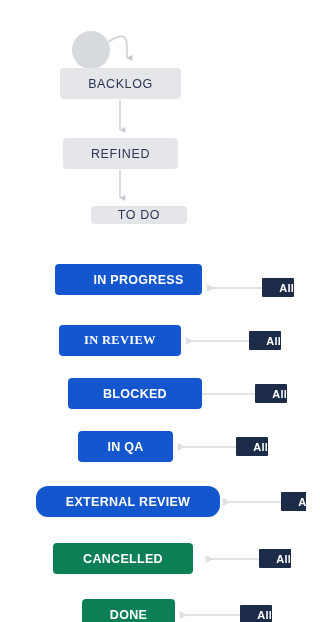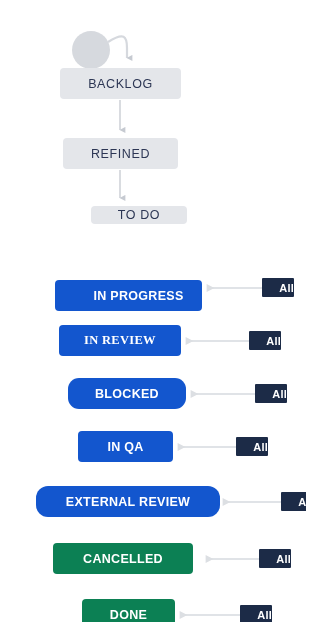--- a/index.html
+++ b/index.html
@@ -121,27 +121,27 @@
   <div id="node-layer">
       <div class="node node-grey" style="left: 60px; top: 68px; width: 121px; height: 31px;">
         <span>BACKLOG</span>
       </div>
       <div class="node node-grey" style="left: 63px; top: 138px; width: 115px; height: 31px;">
         <span>REFINED</span>
       </div>
       <div class="node node-grey" style="left: 72px; top: 206px; width: 96px; height: 18px; margin-left: 19px;">
         <span>TO DO</span>
       </div>
-      <div class="node node-blue" style="left: 55px; top: 280px; width: 147px; height: 31px; padding-left: 20px;">
+      <div class="node node-blue" style="left: 55px; top: 264px; width: 147px; height: 31px; padding-left: 20px;">
         <span>IN PROGRESS</span>
       </div>
       <div class="node node-blue" style="left: 59px; top: 325px; width: 122px; height: 31px; font-family: Liberation Serif, serif;">
         <span>IN REVIEW</span>
       </div>
-      <div class="node node-blue" style="left: 68px; top: 378px; width: 118px; height: 31px; border-radius: 11px;">
+      <div class="node node-blue" style="left: 68px; top: 378px; width: 134px; height: 31px;">
         <span>BLOCKED</span>
       </div>
       <div class="node node-blue" style="left: 78px; top: 431px; width: 95px; height: 31px;">
         <span>IN QA</span>
       </div>
       <div class="node node-blue" style="left: 36px; top: 486px; width: 184px; height: 31px; border-radius: 12px;">
         <span>EXTERNAL REVIEW</span>
       </div>
       <div class="node node-green" style="left: 53px; top: 543px; width: 140px; height: 31px;">
         <span>CANCELLED</span>

